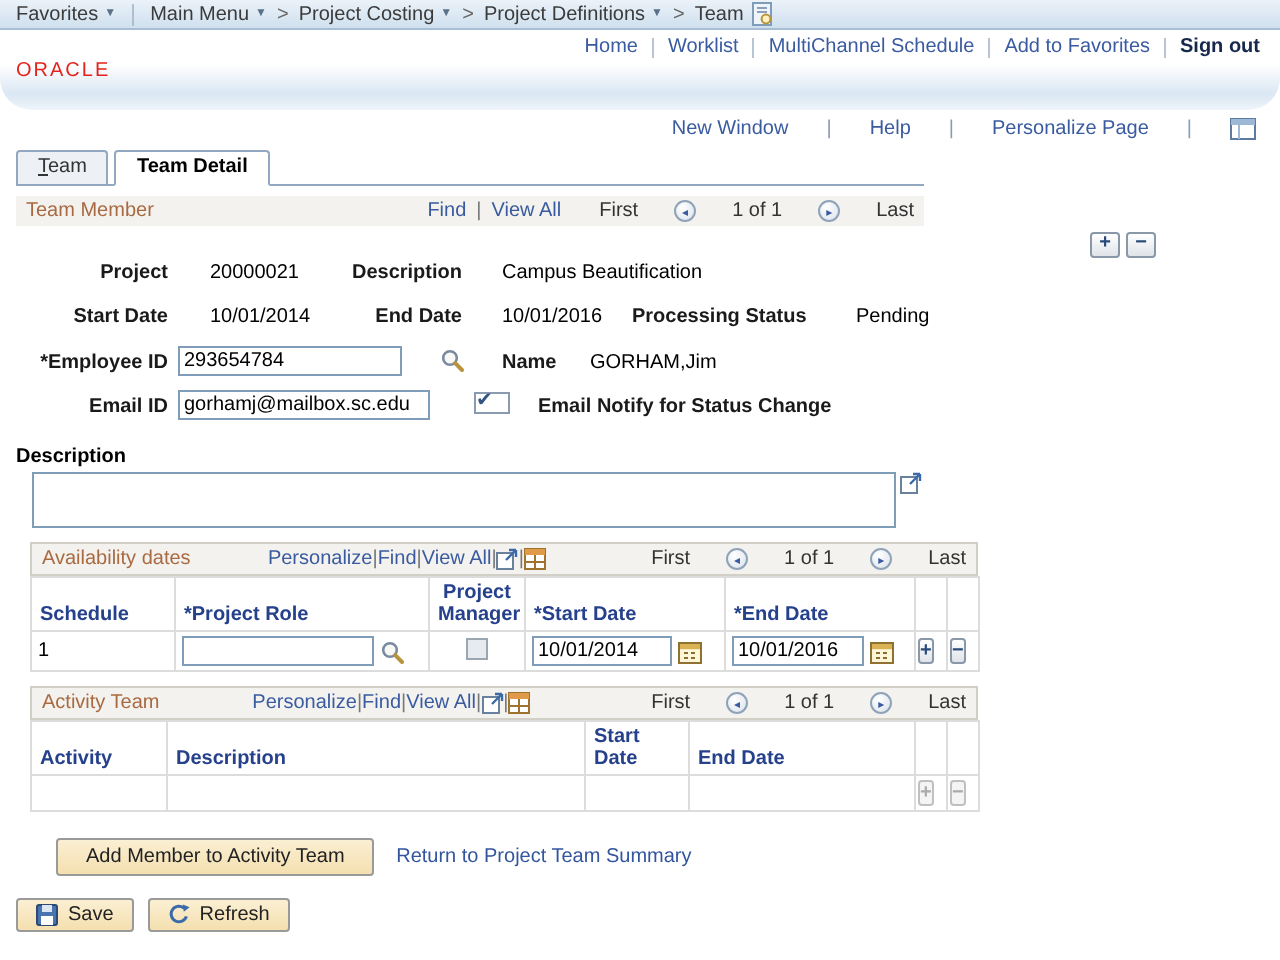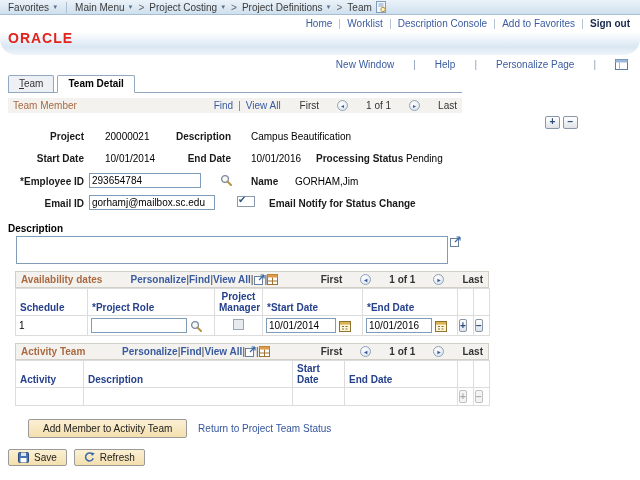--- a/index.html
+++ b/index.html
@@ -16,22 +16,22 @@
   .crumb-div { width:1px; height:11px; background:#aebfd0; margin:0 8px; }
   .crumb-sep { color:#666; margin:0 5px; }
 
   
   .header { position:relative; height:40px;
     background:linear-gradient(#ffffff 0%, #ffffff 42%, #dae7f3 80%, #eff5fa 100%);border-radius:16px; }
   .top-links { position:absolute; top:3px; right:10px; display:flex; align-items:center; gap:7px; }
   .tl { color:#3a5ba0; cursor:pointer; white-space:nowrap; }
   .tl-sep { width:1px; height:10px; background:#b5c5d6; }
   .signout { color:#16294c; font-weight:bold; cursor:pointer; }
-  .logo { position:absolute; left:8px; top:15px; color:#e3231c; font-weight:bold;
-          font-size:14px; letter-spacing:1px; }
+  .logo { position:absolute; left:8px; top:15px; color:#e3231c; font-weight:normal;
+          font-size:10px; letter-spacing:1px; }
 
   
   .pagebar { display:flex; justify-content:flex-end; align-items:center; gap:19px;
              padding:4px 12px 2px 0; color:#3a5ba0; }
   .pb-sep { color:#8a9bb5; }
   .pb-link { cursor:pointer; }
 
   
   .tabs { display:flex; margin:3px 0 0 8px; width:454px; border-bottom:1px solid #92a8c0; }
   .tab { border:1px solid #92a8c0; border-bottom:none; padding:2px 10px 3px;
@@ -76,21 +76,21 @@
 
   
   .desc-label { margin:8px 0 2px 8px; font-weight:bold; }
   .desc-wrap { display:flex; align-items:flex-start; margin-left:16px; gap:2px; }
   .desc-ta { width:432px; height:28px; border:1px solid #7f9db9; resize:none;
              font-family:"Liberation Sans", sans-serif; font-size:10px; }
 
   
   .grid { margin:7px 0 0 15px; width:474px; }
   .grid-titlebar { border:1px solid #d2cfc7; background:#f3f2ee; padding:2px 5px;
-    display:flex; justify-content:space-between; align-items:center;font-weight:bold; }
+    display:flex; justify-content:space-between; align-items:center; }
   .grid-links { display:flex; align-items:center; gap:0; }
   table.grid-t { border-collapse:collapse; width:474px; table-layout:fixed; }
   .grid-t th { border:1px solid #dcdcdc; background:#fff; color:#26418c; font-weight:bold;
     font-size:10px; text-align:left; padding:2px 4px; vertical-align:bottom;margin-top:16px; }
   .grid-t th.ctr { text-align:center; }
   .grid-t td { border:1px solid #dcdcdc; padding:2px 3px; height:18px; vertical-align:middle; }
   .cell-input { height:15px; border:1px solid #7f9db9; font-size:10px; padding:0 2px;
     font-family:"Liberation Sans", sans-serif; vertical-align:middle; }
   .inline-ic { vertical-align:middle; cursor:pointer; line-height:0; display:inline-block; }
 
@@ -142,21 +142,21 @@
     </span>
   </div>
 
   
   <div class="header">
     <div class="top-links">
       <span class="tl">Home</span>
       <span class="tl-sep"></span>
       <span class="tl">Worklist</span>
       <span class="tl-sep"></span>
-      <span class="tl">Description Console</span>
+      <span class="tl">MultiChannel Schedule</span>
       <span class="tl-sep"></span>
       <span class="tl">Add to Favorites</span>
       <span class="tl-sep"></span>
       <span class="signout">Sign out</span>
     </div>
     <div class="logo">ORACLE</div>
   </div>
 
   
   <div class="pagebar">
@@ -209,21 +209,21 @@
     <span class="lbl" style="left:0;width:84px;top:2px">Project</span>
     <span class="val" style="left:89px;top:2px">20000021</span>
     <span class="lbl" style="left:140px;width:91px;top:2px">Description</span>
     <span class="val" style="left:235px;top:2px">Campus Beautification</span>
 
     <span class="lbl" style="left:0;width:84px;top:24px">Start Date</span>
     <span class="val" style="left:89px;top:24px">10/01/2014</span>
     <span class="lbl" style="left:140px;width:91px;top:24px">End Date</span>
     <span class="val" style="left:235px;top:24px">10/01/2016</span>
     <span class="lbl" style="left:300px;width:95px;top:24px">Processing Status</span>
-    <span class="val" style="left:390px;top:24px">Pending</span>
+    <span class="val" style="left:412px;top:24px">Pending</span>
 
     <span class="lbl" style="left:0;width:84px;top:47px">*Employee ID</span>
     <input class="tbx" style="left: 89px; top: 44px; width: 112px;" value="293654784">
     <span class="icon-btn" style="left:204px;top:45px">
       <svg width="12" height="12" viewBox="0 0 12 12">
           <circle cx="5" cy="5" r="3.4" fill="#f8f8f4" stroke="#7a8aa0" stroke-width="1.3"></circle>
           <line x1="7.6" y1="7.6" x2="11" y2="11" stroke="#b8933c" stroke-width="2" stroke-linecap="round"></line>
         </svg>
     </span>
     <span class="lbl" style="left:235px;width:38px;top:47px">Name</span>
@@ -414,21 +414,21 @@
         <td style="padding:1px"><span class="pm-btn sm disabled">+</span></td>
         <td style="padding:1px"><span class="pm-btn sm disabled">−</span></td>
       </tr>
     </tbody>
       </table>
   </div>
 
   
   <button class="ps-btn add-btn">Add Member to Activity Team</button>
 
-  <div class="ret-link">Return to Project Team Status</div>
+  <div class="ret-link">Return to Project Team Summary</div>
 
   <div class="toolbar">
     <button class="ps-btn">
       <span class="inline-ic">
         <svg width="11" height="11" viewBox="0 0 11 11">
             <rect x="0.5" y="0.5" width="10" height="10" rx="1" fill="#4a74b0" stroke="#2d4a74"></rect>
             <rect x="3" y="0.5" width="5" height="3.5" fill="#dce6f2"></rect>
             <rect x="2.5" y="6" width="6" height="4.5" fill="#fff"></rect>
           </svg>
       </span>

